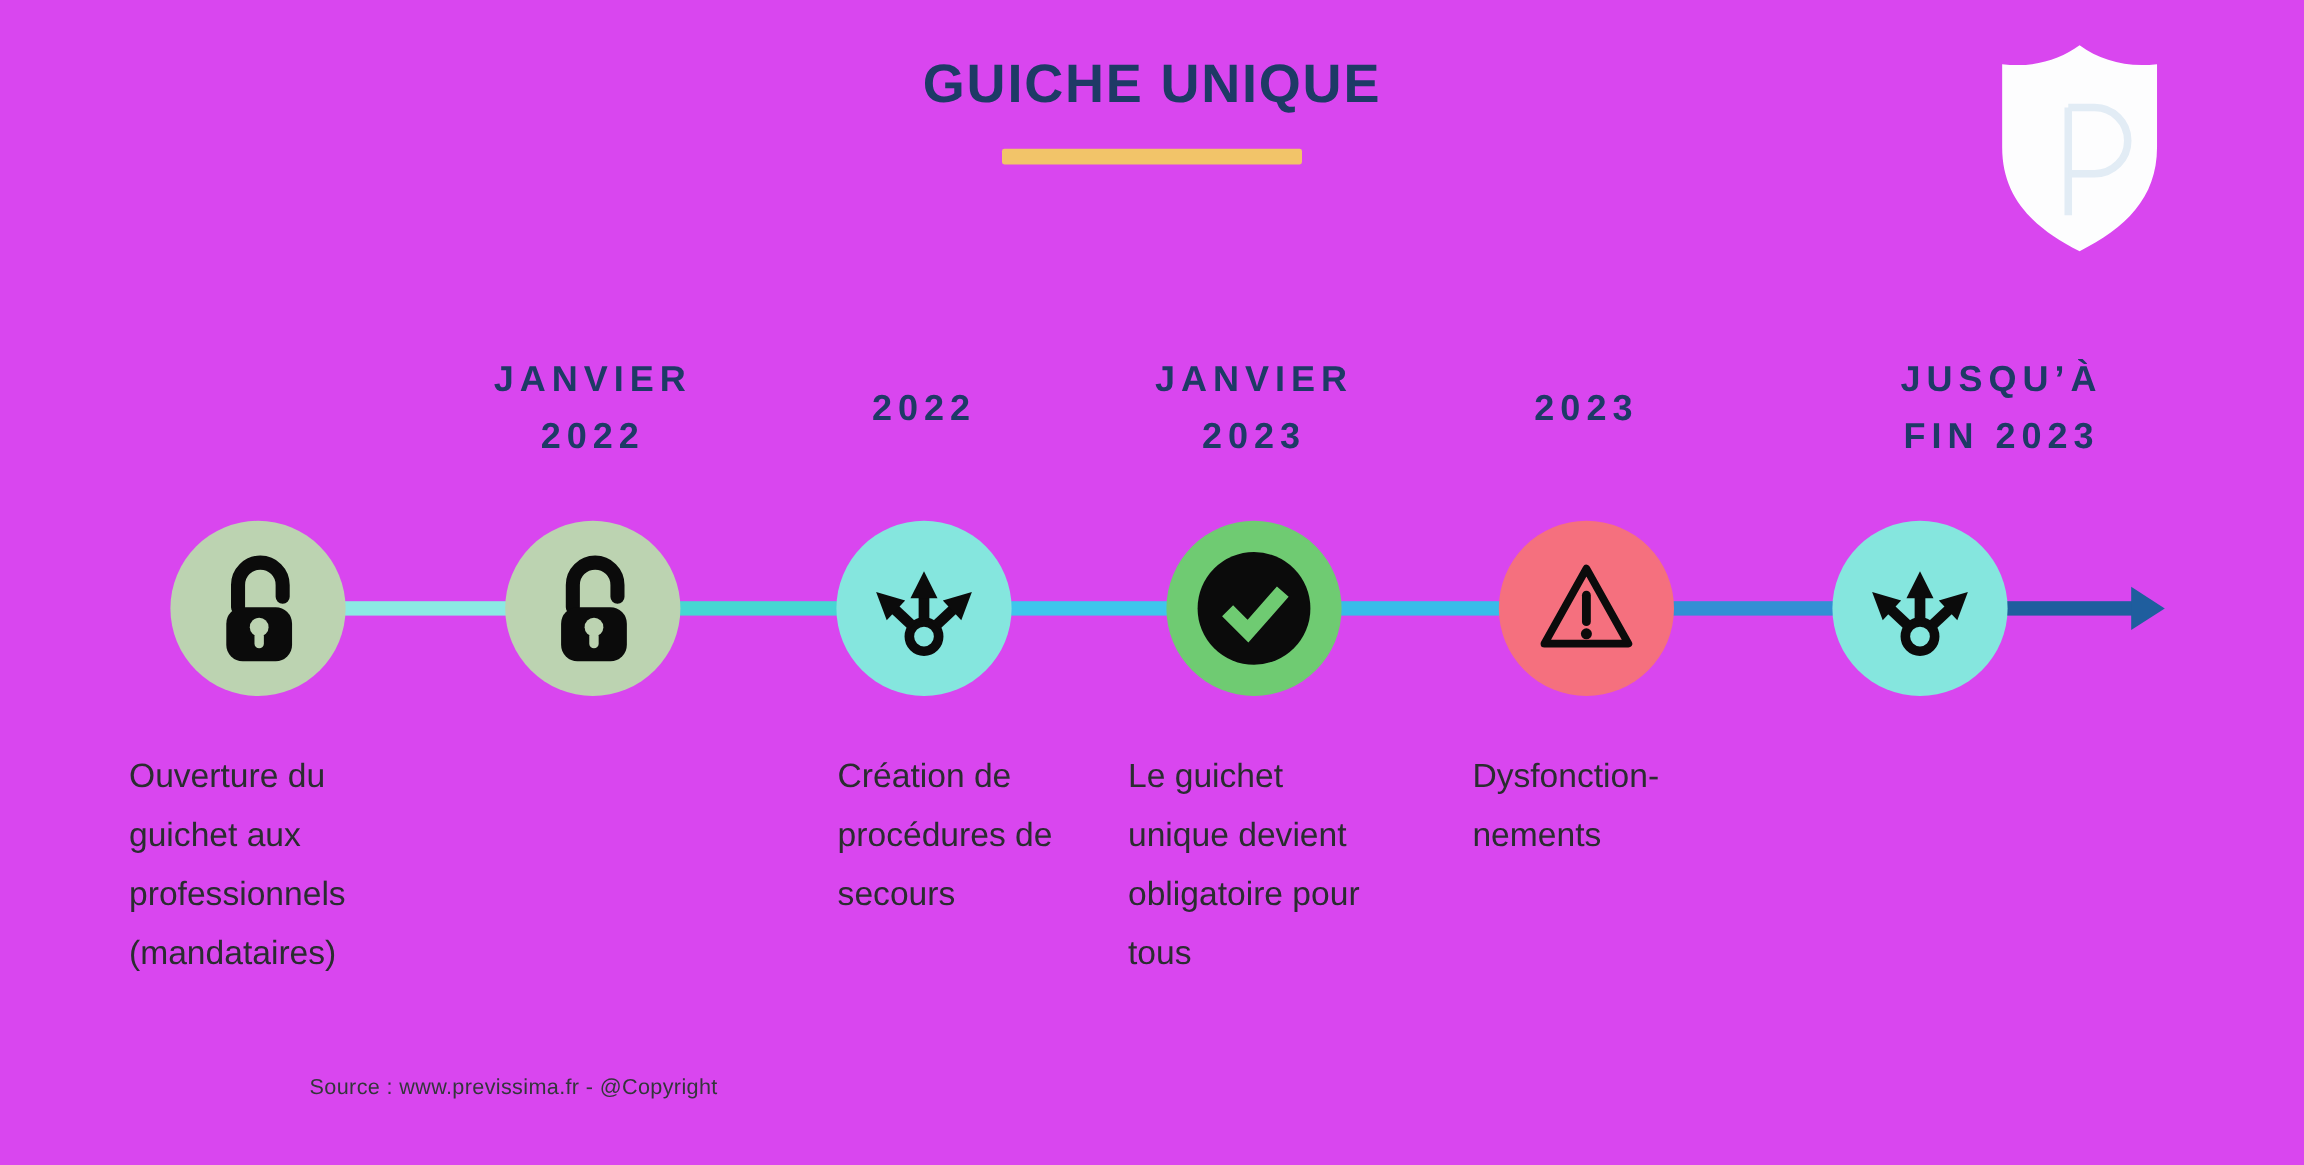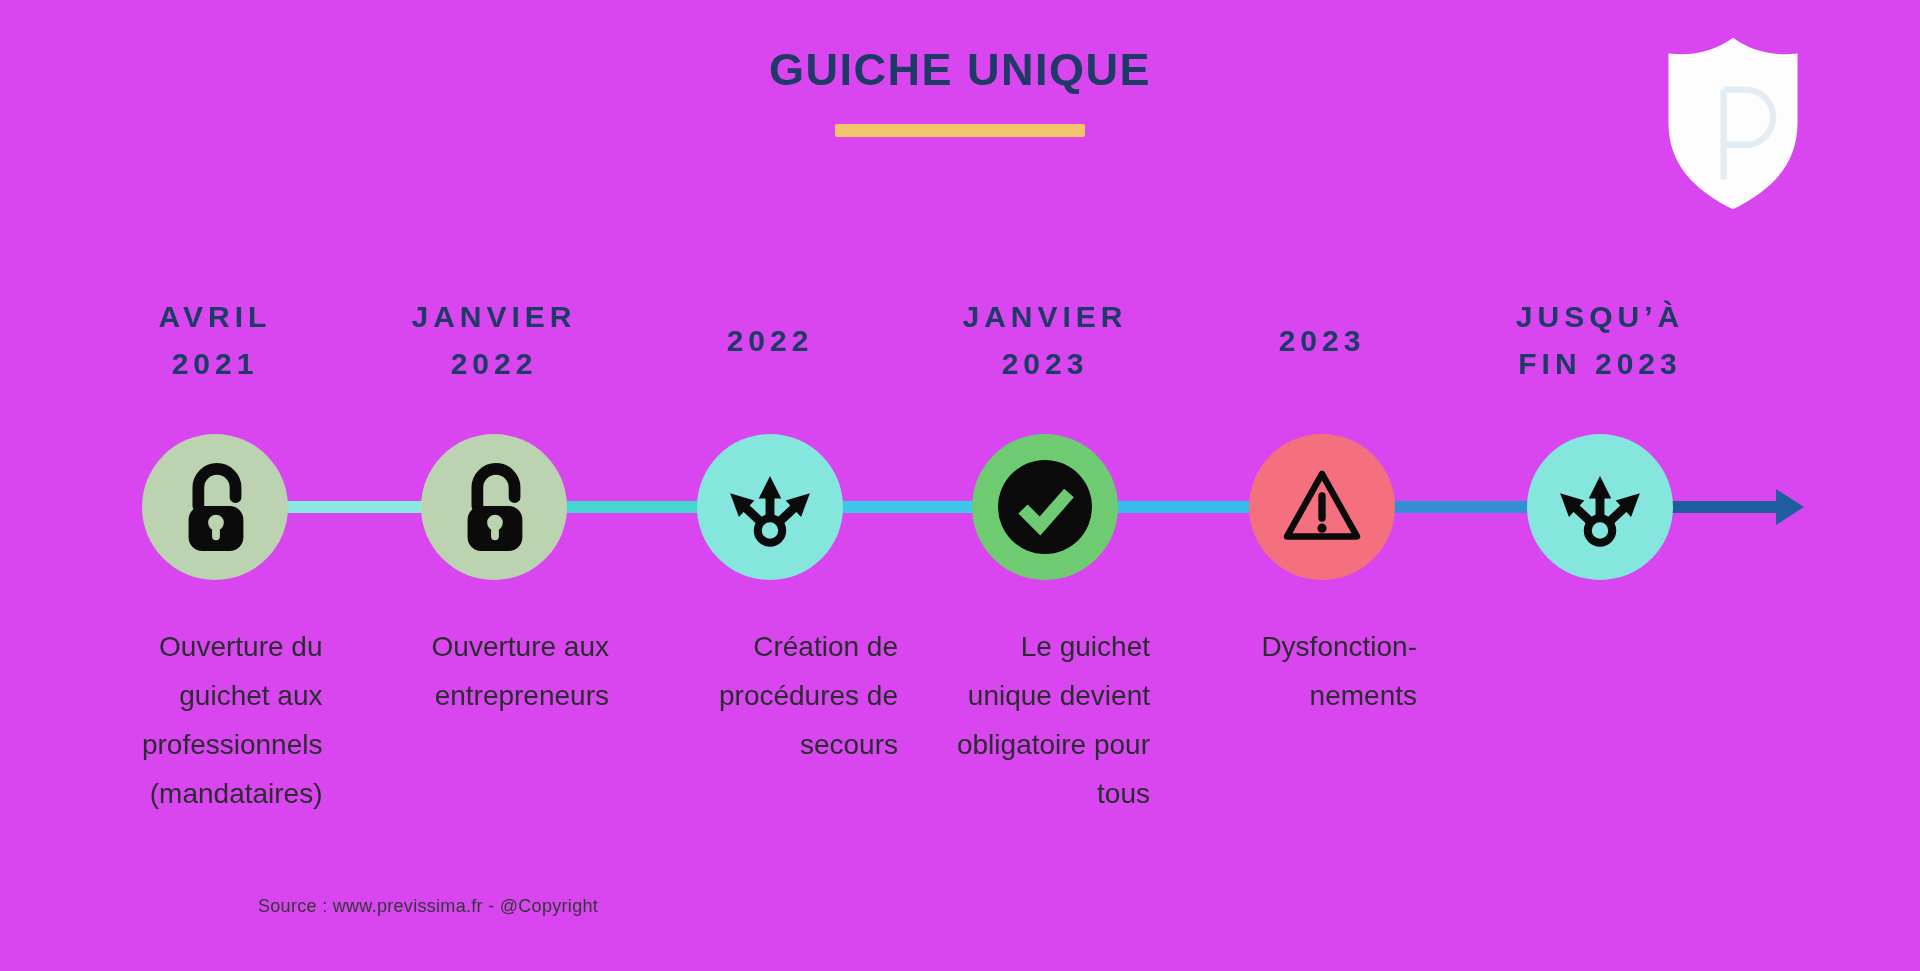--- a/index.html
+++ b/index.html
@@ -10,34 +10,34 @@
   .page-title { position:absolute; top:44px; left:0; width:1920px; text-align:center;
     font-size:45px; font-weight:700; letter-spacing:1.5px; color:#1E3A66; }
   .title-underline { position:absolute; top:124px; left:835px; width:250px; height:13px; border-radius:2px; }
 
   .logo { position:absolute; left:1654px; top:33px; width:158px; height:181px; }
 
   .date-box { position:absolute; top:290px; width:280px; height:100px;
     display:flex; flex-direction:column; justify-content:center; align-items:center;
     color:#1E3A66; font-size:30px; font-weight:700; letter-spacing:5px; line-height:47px; text-align:center; }
   .date-line:empty { display:none; }
-  .date-0{left:75px} .date-1{left:354px} .date-2{left:630px} .date-3{left:905px} .date-4{left:1182px} .date-5{left:1460px}
+  .date-0{left:75px} .date-1{left:354px} .date-2{left:630px} .date-3{left:905px} .date-4{left:1182px} .date-5{left:1528px}
 
   .seg { position:absolute; top:501px; height:12px; z-index:1; }
   .seg-0{left:215px;width:279px} .seg-1{left:494px;width:276px} .seg-2{left:770px;width:275px}
   .seg-3{left:1045px;width:277px} .seg-4{left:1322px;width:278px} .seg-5{left:1600px;width:178px}
   .arrowhead { position:absolute; left:1776px; top:489px; width:0; height:0; z-index:1;
     border-top:18px solid transparent; border-bottom:18px solid transparent; border-left:28px solid #1F5E9E; }
 
   .circle { position:absolute; top:434px; width:146px; height:146px; border-radius:50%;
     display:flex; align-items:center; justify-content:center; z-index:2; }
   .circ-0{left:142px} .circ-1{left:421px} .circ-2{left:697px} .circ-3{left:972px} .circ-4{left:1249px} .circ-5{left:1527px}
 
   .desc { position:absolute; top:622px; width:280px; display:flex; justify-content:center;
-    color:#2A2D30; font-size:28px; line-height:49px; text-align:right; }
+    color:#2A2D30; font-size:28px; line-height:49px; text-align:left; }
   .desc-0{left:75px} .desc-1{left:354px} .desc-2{left:658px} .desc-3{left:905px} .desc-4{left:1182px} .desc-5{left:1460px}
   .desc-0 .desc-inner{max-width:215px} .desc-1 .desc-inner{max-width:230px} .desc-2 .desc-inner{max-width:200px}
   .desc-3 .desc-inner{max-width:210px} .desc-4 .desc-inner{max-width:190px} .desc-5 .desc-inner{max-width:210px}
 
   .source { position:absolute; left:258px; top:896px; font-size:18px; color:#33373A; letter-spacing:0.3px; }
 </style>
 </head>
 <body>
 
 <div class="canvas" style="background-color: #d946ef;">
@@ -48,24 +48,20 @@
   <div class="logo">
     <svg width="158" height="181" viewBox="0 0 100 115">
       <path d="M50,3 C61,11 75,15 91,13 L91,57 C91,84 74,100 50,112 C26,100 9,84 9,57 L9,13 C25,15 39,11 50,3 Z" fill="#FDFDFE"></path>
       <g stroke="#E2ECF5" stroke-width="4" fill="none">
         <path d="M44,36 V93"></path>
         <path d="M44,36 H58 A17.5,17.5 0 0 1 58,71 H44"></path>
       </g>
     </svg>
   </div>
 
-  <div class="date-box date-0">
-    <span class="date-line">AVRIL</span>
-    <span class="date-line">2021</span>
-  </div>
   <div class="date-box date-1">
     <span class="date-line">JANVIER</span>
     <span class="date-line">2022</span>
   </div>
   <div class="date-box date-2">
     <span class="date-line">2022</span>
 
   </div>
   <div class="date-box date-3">
     <span class="date-line">JANVIER</span>
@@ -152,23 +148,20 @@
             <line x1="0" y1="-14" x2="0" y2="-37" stroke="#0B0B0B" stroke-width="9.5"></line>
             <polygon points="-12,-34 12,-34 0,-58" fill="#0B0B0B"></polygon>
           </g>
       </g>
     </svg>
   </div>
 
   <div class="desc desc-0">
       <div class="desc-inner">Ouverture du guichet aux professionnels (mandataires)</div>
     </div>
-  <div class="desc desc-1">
-      <div class="desc-inner">Ouverture aux entrepreneurs</div>
-    </div>
   <div class="desc desc-2">
       <div class="desc-inner">Création de procédures de secours</div>
     </div>
   <div class="desc desc-4">
       <div class="desc-inner">Dysfonction-nements</div>
     </div>
   <div class="desc desc-3">
       <div class="desc-inner">Le guichet unique devient obligatoire pour tous</div>
     </div>
 

